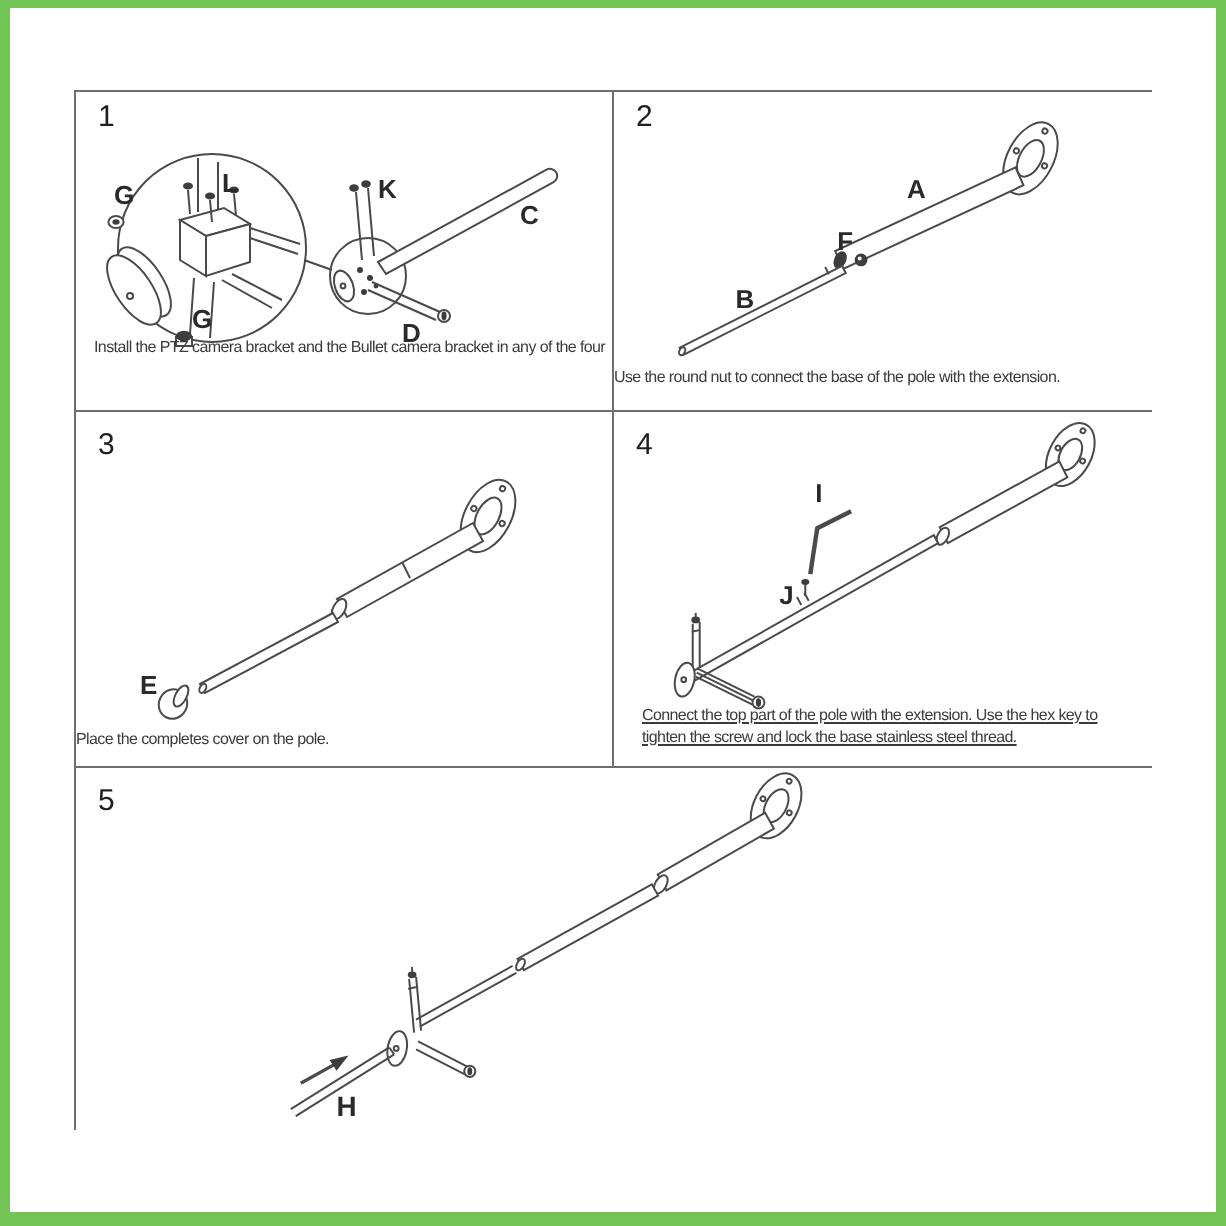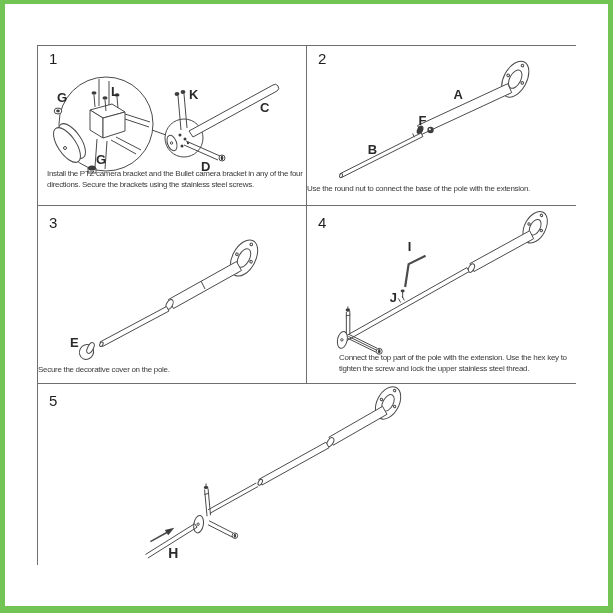--- a/index.html
+++ b/index.html
@@ -96,21 +96,20 @@
         </g>
         <text x="19" y="56">G</text>
         <text x="73" y="50">L</text>
         <text x="58" y="118">G</text>
         <text x="151" y="53">K</text>
         <text x="222" y="66">C</text>
         <text x="163" y="125">D</text>
       </svg>
       <div class="caption" style="left:9px;top:123px;">
         <div>Install the PTZ camera bracket and the Bullet camera bracket in any of the four</div>
-        <div>directions. Secure the brackets using the stainless steel screws.</div>
       </div>
     </div>
 
     <div class="cell" id="cell2">
       <span class="panel-number">2</span>
       <svg class="drawing" width="269" height="160" viewBox="0 0 270 160">
         <g transform="rotate(28 209 33)">
           <ellipse class="wfill" cx="209" cy="33" rx="11.5" ry="19.5"></ellipse>
           <ellipse class="wfill" cx="209" cy="33" rx="5.5" ry="10"></ellipse>
           <circle cx="209" cy="17.5" r="1.3"></circle>
@@ -158,21 +157,21 @@
           <path class="wfill" d="M128.5,100.5 L62,136 L64.5,140.5 L131,105 Z"></path>
           <ellipse class="wfill" cx="63.4" cy="138.2" rx="1.5" ry="2.4" transform="rotate(28 63.4 138.2)"></ellipse>
         </g>
         <g>
           <ellipse class="wfill" cx="48.5" cy="146" rx="7" ry="7.5" transform="rotate(28 48.5 146)"></ellipse>
           <ellipse class="wfill" cx="52.5" cy="142" rx="2.8" ry="5.8" transform="rotate(28 52.5 142)"></ellipse>
         </g>
         <text x="32" y="141">E</text>
       </svg>
       <div class="caption cap-center" style="left:0;width:232px;top:159px;">
-        <div>Secure the decorative cover on the pole.</div>
+        <div>Place the completes cover on the pole.</div>
       </div>
     </div>
 
     <div class="cell" id="cell4">
       <span class="panel-number" style="top:8px;">4</span>
       <svg class="drawing" width="269" height="178" viewBox="0 0 270 178">
         <g transform="rotate(28 229 21)">
           <ellipse class="wfill" cx="229" cy="21" rx="10.5" ry="17"></ellipse>
           <ellipse class="wfill" cx="229" cy="21" rx="5" ry="8.5"></ellipse>
           <circle cx="229" cy="7.5" r="1.2"></circle>
@@ -199,23 +198,23 @@
           <path d="M41,100.5 L41,103"></path>
           <ellipse class="wfill" cx="35.5" cy="134" rx="4.8" ry="8.6" transform="rotate(12 35.5 134)"></ellipse>
           <circle cx="35" cy="134" r="1.2"></circle>
           <path d="M42,128.5 L70.5,142.5 M41,132.5 L69.5,146.5 M41.5,130.5 L70,144.5"></path>
           <circle class="wfill" cx="72.5" cy="145.5" r="3"></circle>
           <ellipse class="dfill" cx="72.5" cy="145.5" rx="1.3" ry="2.2"></ellipse>
         </g>
         <text x="101" y="45">I</text>
         <text x="83" y="96">J</text>
       </svg>
-      <div class="caption" style="left:32px;top:147px;">
+      <div class="caption" style="left:14px;top:147px;text-decoration:underline;">
         <div>Connect the top part of the pole with the extension. Use the hex key to</div>
-        <div>tighten the screw and lock the upper stainless steel thread.</div>
+        <div>tighten the screw and lock the base stainless steel thread.</div>
       </div>
     </div>
 
     <div class="cell" id="cell5">
       <span class="panel-number" style="top:8px;">5</span>
       <svg class="drawing" width="538" height="181" viewBox="0 0 539 182">
         <g transform="rotate(28 351 19)">
           <ellipse class="wfill" cx="351" cy="19" rx="11" ry="17.5"></ellipse>
           <ellipse class="wfill" cx="351" cy="19" rx="5.2" ry="9"></ellipse>
           <circle cx="351" cy="5" r="1.2"></circle>

